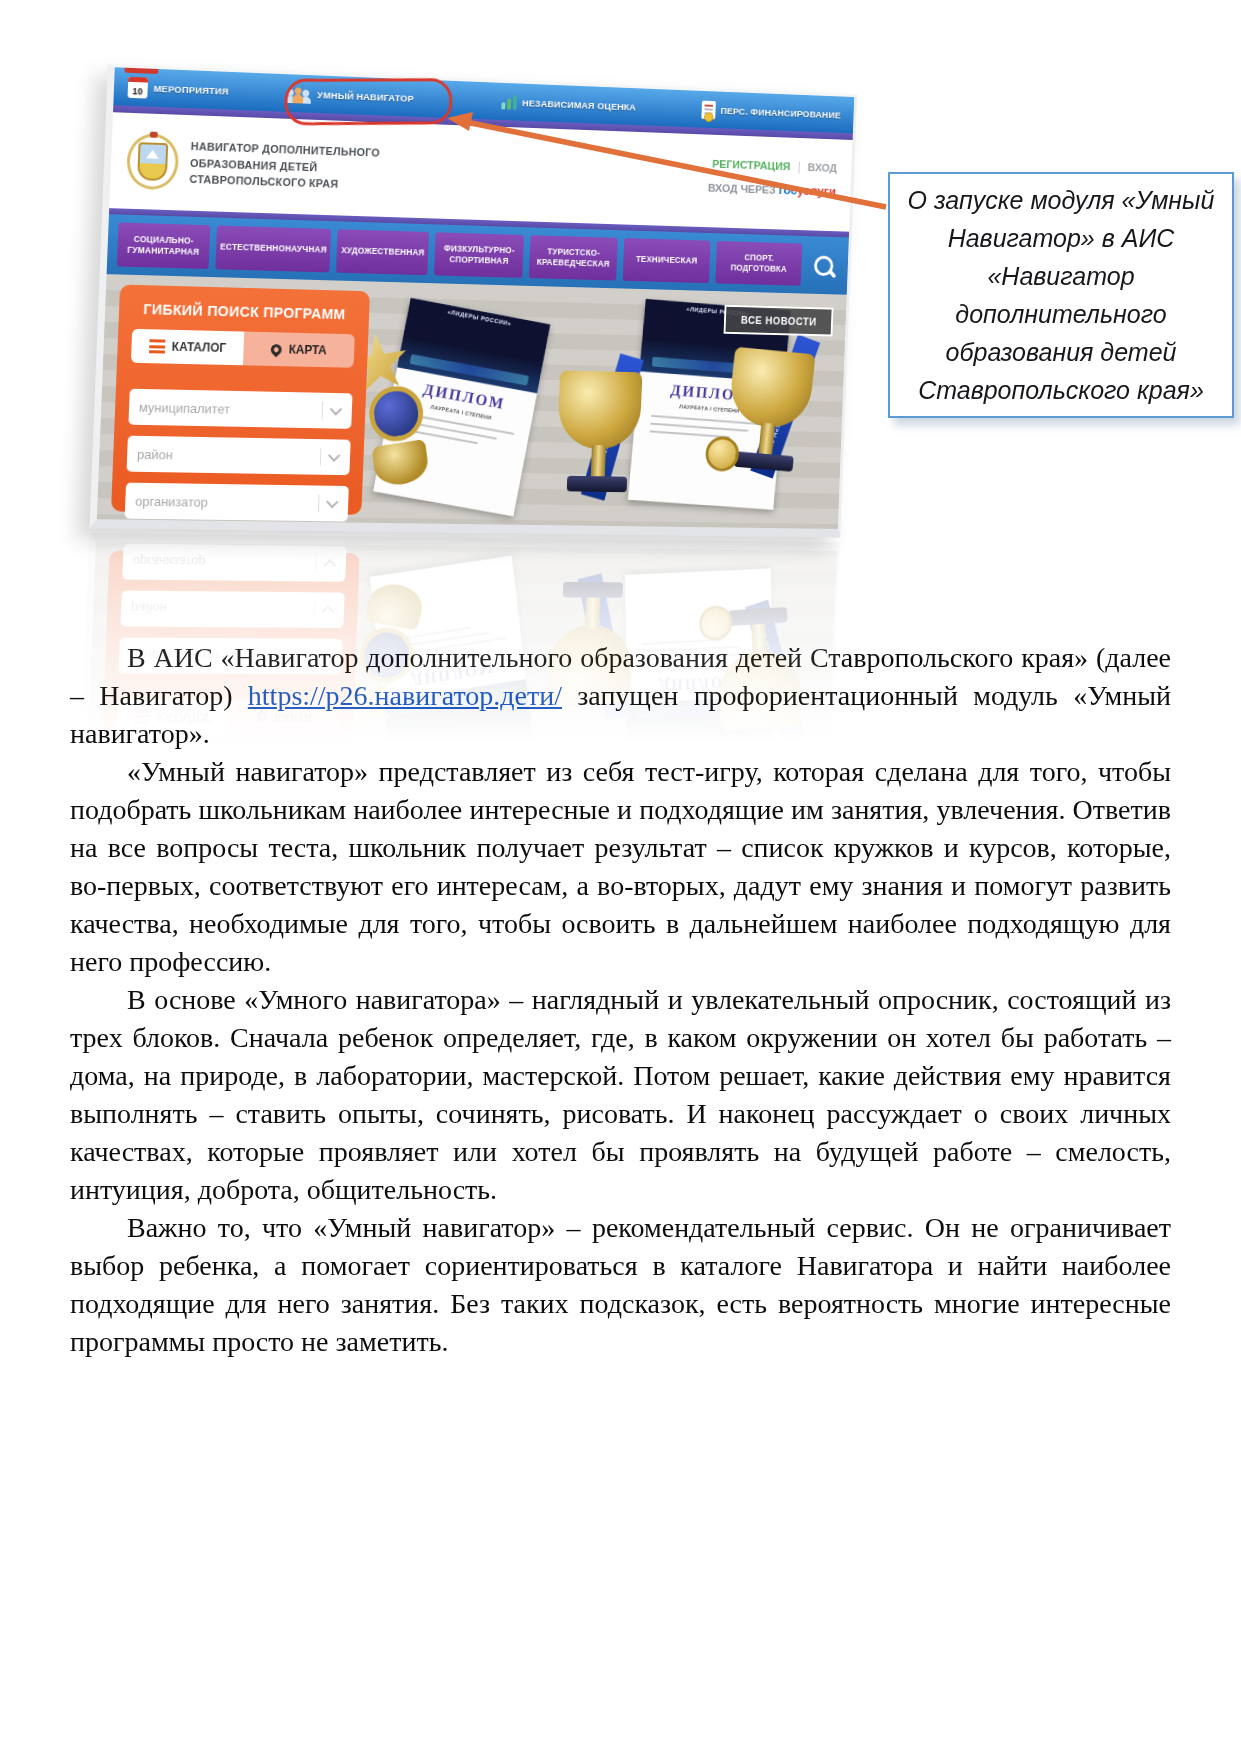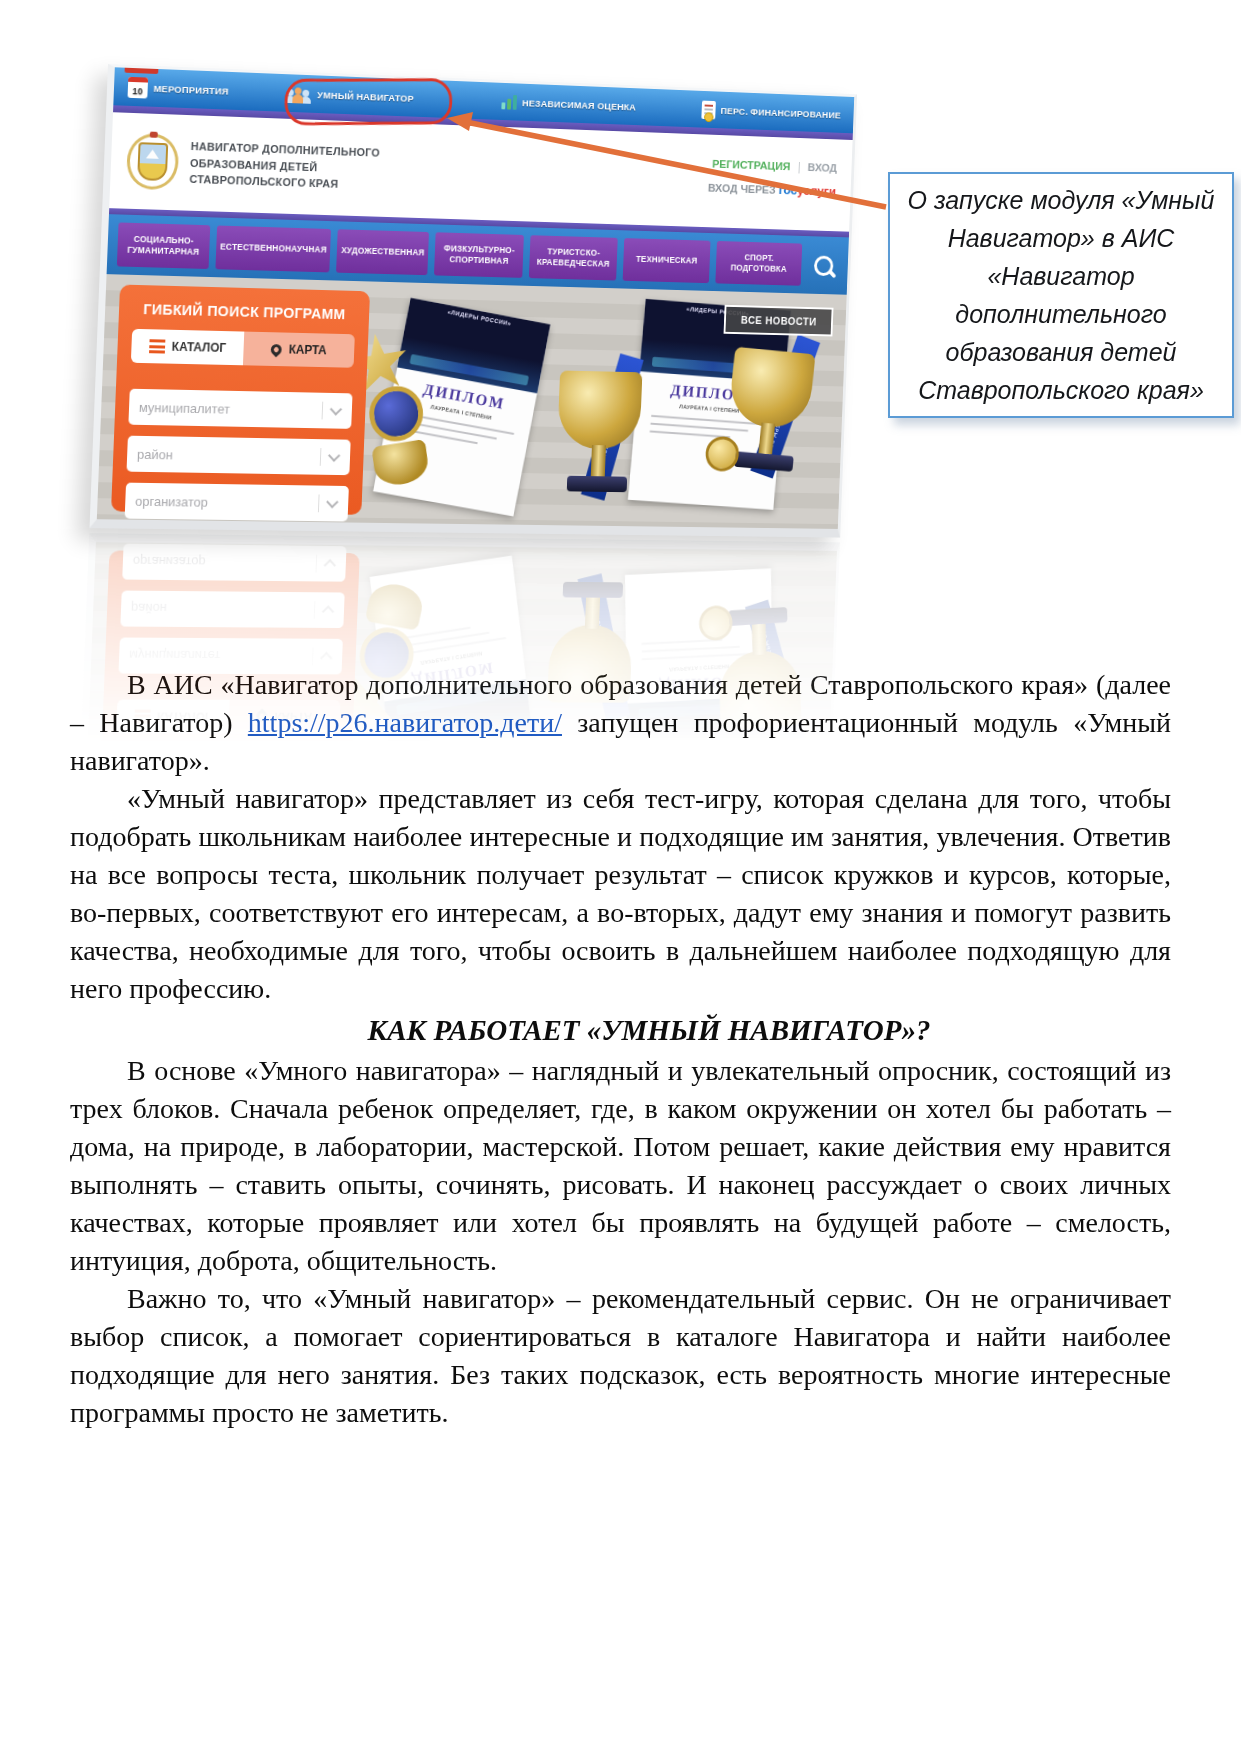--- a/index.html
+++ b/index.html
@@ -121,21 +121,21 @@
   
   .callout{position:absolute;left:888px;top:172px;width:346px;height:246px;background:#fff;
       border:2px solid #5b9bd5;box-sizing:border-box;z-index:20;
       box-shadow:6px 7px 9px rgba(140,160,185,.45);
       display:flex;align-items:center;justify-content:center;}
   .callout-text{font-family:"Liberation Sans",sans-serif;font-style:italic;font-weight:500;
       font-size:25px;line-height:38px;color:#15171a;text-align:center;padding:22px 12px;}
   .arrow-svg{position:absolute;left:0;top:0;z-index:30;pointer-events:none;}
 
   
-  .article{position:absolute;left:70px;top:666px;width:1101px;font-size:28px;line-height:38px;
+  .article{position:absolute;left:70px;top:639px;width:1101px;font-size:28px;line-height:38px;
       text-align:justify;color:#0d0d0d;}
   .article p{margin:0;text-indent:57px;}
   .article a{color:#1f5bc4;text-decoration:underline;}
   .h2{margin:30px 0 0;text-indent:0;text-align:center;font-weight:bold;font-style:italic;
       font-size:29px;line-height:44px;}
   .final{margin-top:62px !important;text-indent:0 !important;text-align:center;font-weight:bold;font-size:29px;}
 </style>
 </head>
 <body>
 
@@ -306,18 +306,17 @@
     <polygon points="447,118 473,112 469,131" fill="#e2703a"></polygon>
   </svg>
 
   <div class="callout">
     <div class="callout-text">О запуске модуля «Умный Навигатор» в АИС «Навигатор дополнительного образования детей Ставропольского края»</div>
   </div>
 
   <div class="article">
     <p><span>В АИС «Навигатор дополнительного образования детей Ставропольского края» (далее – Навигатор) </span><a href="#">https://p26.навигатор.дети/</a><span> запущен профориентационный модуль «Умный навигатор».</span></p>
     <p>«Умный навигатор» представляет из себя тест-игру, которая сделана для того, чтобы подобрать школьникам наиболее интересные и подходящие им занятия, увлечения. Ответив на все вопросы теста, школьник получает результат – список кружков и курсов, которые, во-первых, соответствуют его интересам, а во-вторых, дадут ему знания и помогут развить качества, необходимые для того, чтобы освоить в дальнейшем наиболее подходящую для него профессию.</p>
-    <p class="h2">КАК РАБОТАЕТ «УМНЫЙ НАВИГАТОР»?</p>
     <p>В основе «Умного навигатора» – наглядный и увлекательный опросник, состоящий из трех блоков. Сначала ребенок определяет, где, в каком окружении он хотел бы работать – дома, на природе, в лаборатории, мастерской. Потом решает, какие действия ему нравится выполнять – ставить опыты, сочинять, рисовать. И наконец рассуждает о своих личных качествах, которые проявляет или хотел бы проявлять на будущей работе – смелость, интуиция, доброта, общительность.</p>
-    <p>Важно то, что «Умный навигатор» – рекомендательный сервис. Он не ограничивает выбор список, а помогает сориентироваться в каталоге Навигатора и найти наиболее подходящие для него занятия. Без таких подсказок, есть вероятность многие интересные программы просто не заметить.</p>
+    <p>Важно то, что «Умный навигатор» – рекомендательный сервис. Он не ограничивает выбор ребенка, а помогает сориентироваться в каталоге Навигатора и найти наиболее подходящие для него занятия. Без таких подсказок, есть вероятность многие интересные программы просто не заметить.</p>
   </div>
 
 </div>
 
 </body></html>

